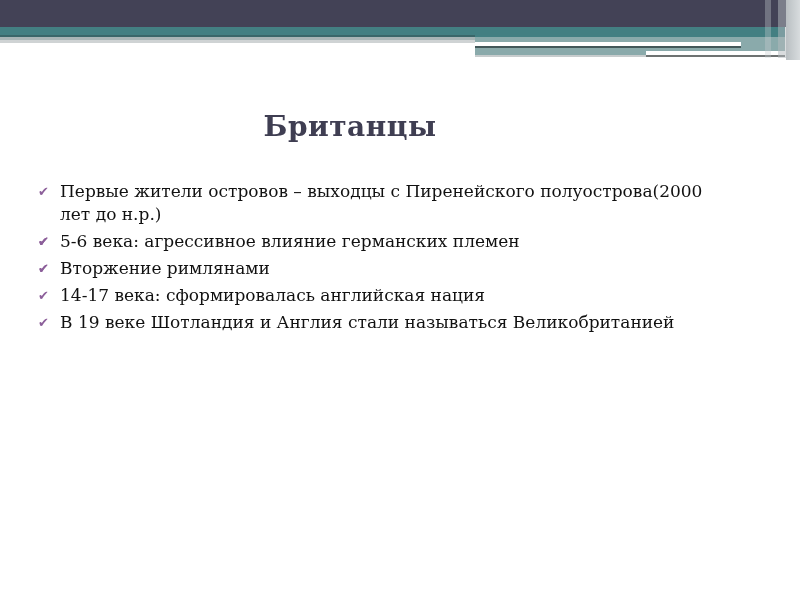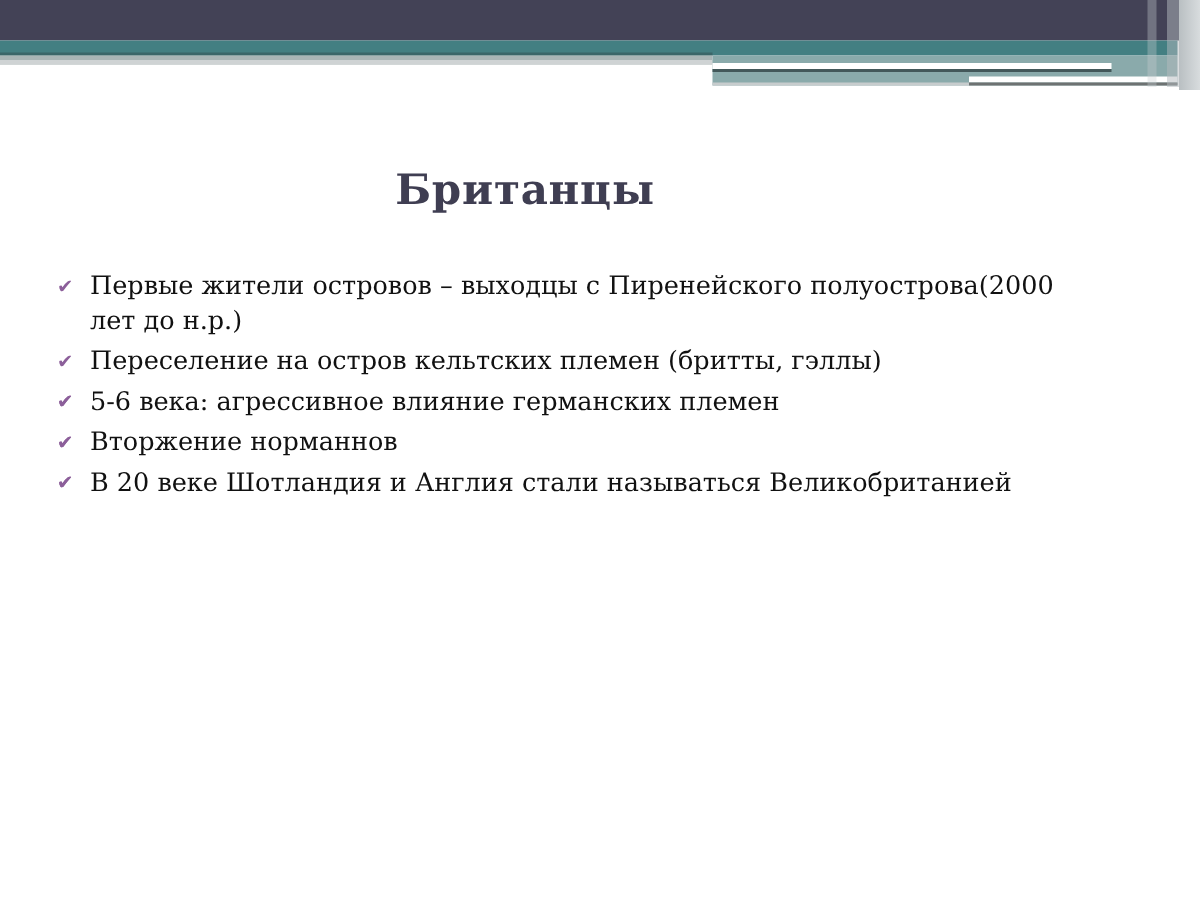--- a/index.html
+++ b/index.html
@@ -67,37 +67,37 @@
 
   <div class="title">Британцы</div>
 
   <ul class="bullets">
     <li class="bullet">
       <span class="check">✔</span>
       <span>Первые жители островов – выходцы с Пиренейского полуострова(2000 лет до н.р.)</span>
     </li>
     <li class="bullet">
       <span class="check">✔</span>
-      <span>Переселение на остров кельтских племен (бритты, гэллы)</span>
     </li>
     <li class="bullet">
       <span class="check">✔</span>
     </li>
     <li class="bullet">
       <span class="check">✔</span>
       <span>5-6 века: агрессивное влияние германских племен</span>
     </li>
     <li class="bullet">
       <span class="check">✔</span>
     </li>
     <li class="bullet">
       <span class="check">✔</span>
-      <span>Вторжение норманнов</span>
+      <span>Вторжение римлянами</span>
     </li>
     <li class="bullet">
       <span class="check">✔</span>
+      <span>14-17 века: сформировалась английская нация</span>
     </li>
     <li class="bullet">
       <span class="check">✔</span>
-      <span>В 20 веке Шотландия и Англия стали называться Великобританией</span>
+      <span>В 19 веке Шотландия и Англия стали называться Великобританией</span>
     </li>
   </ul>
 </div>
 
 </body></html>

